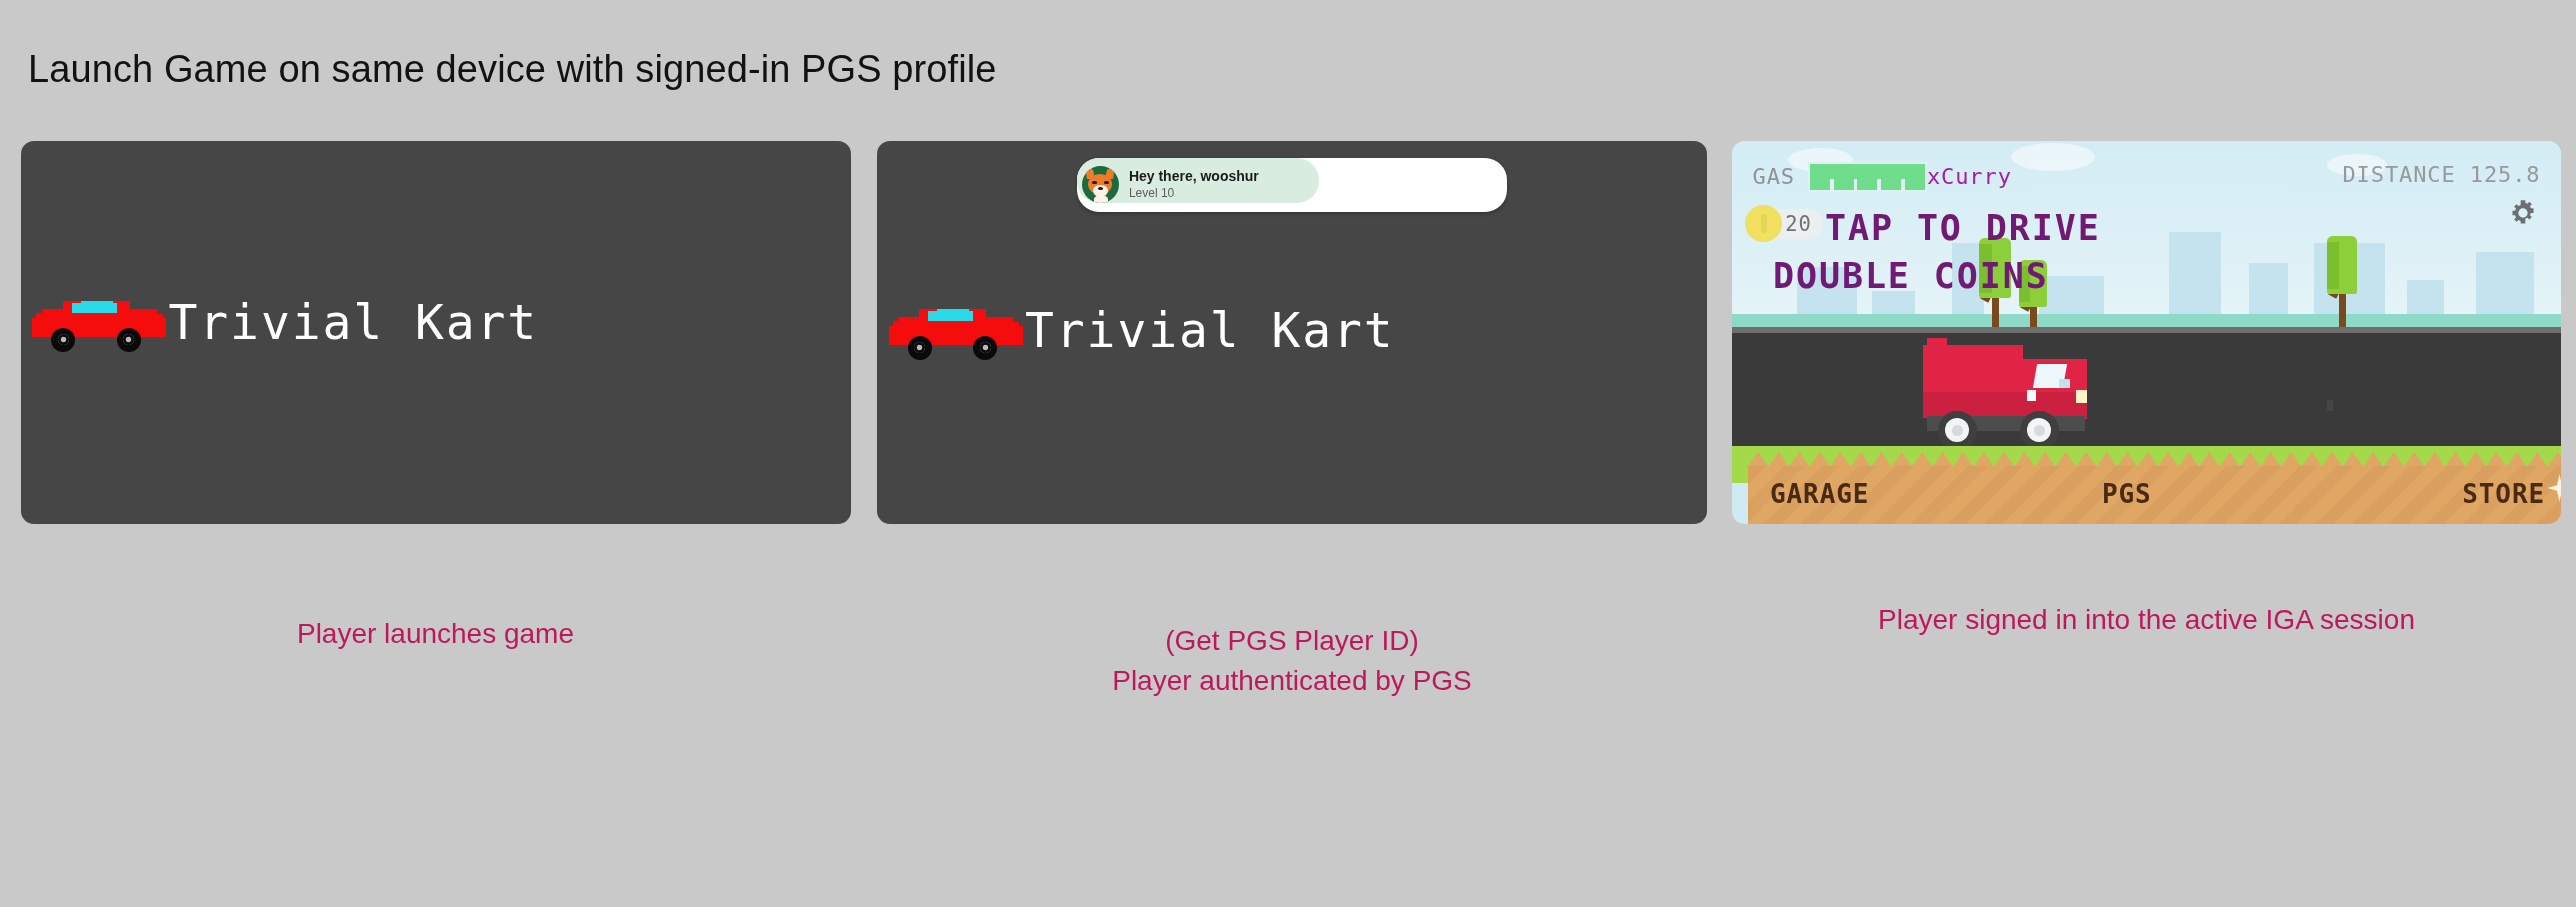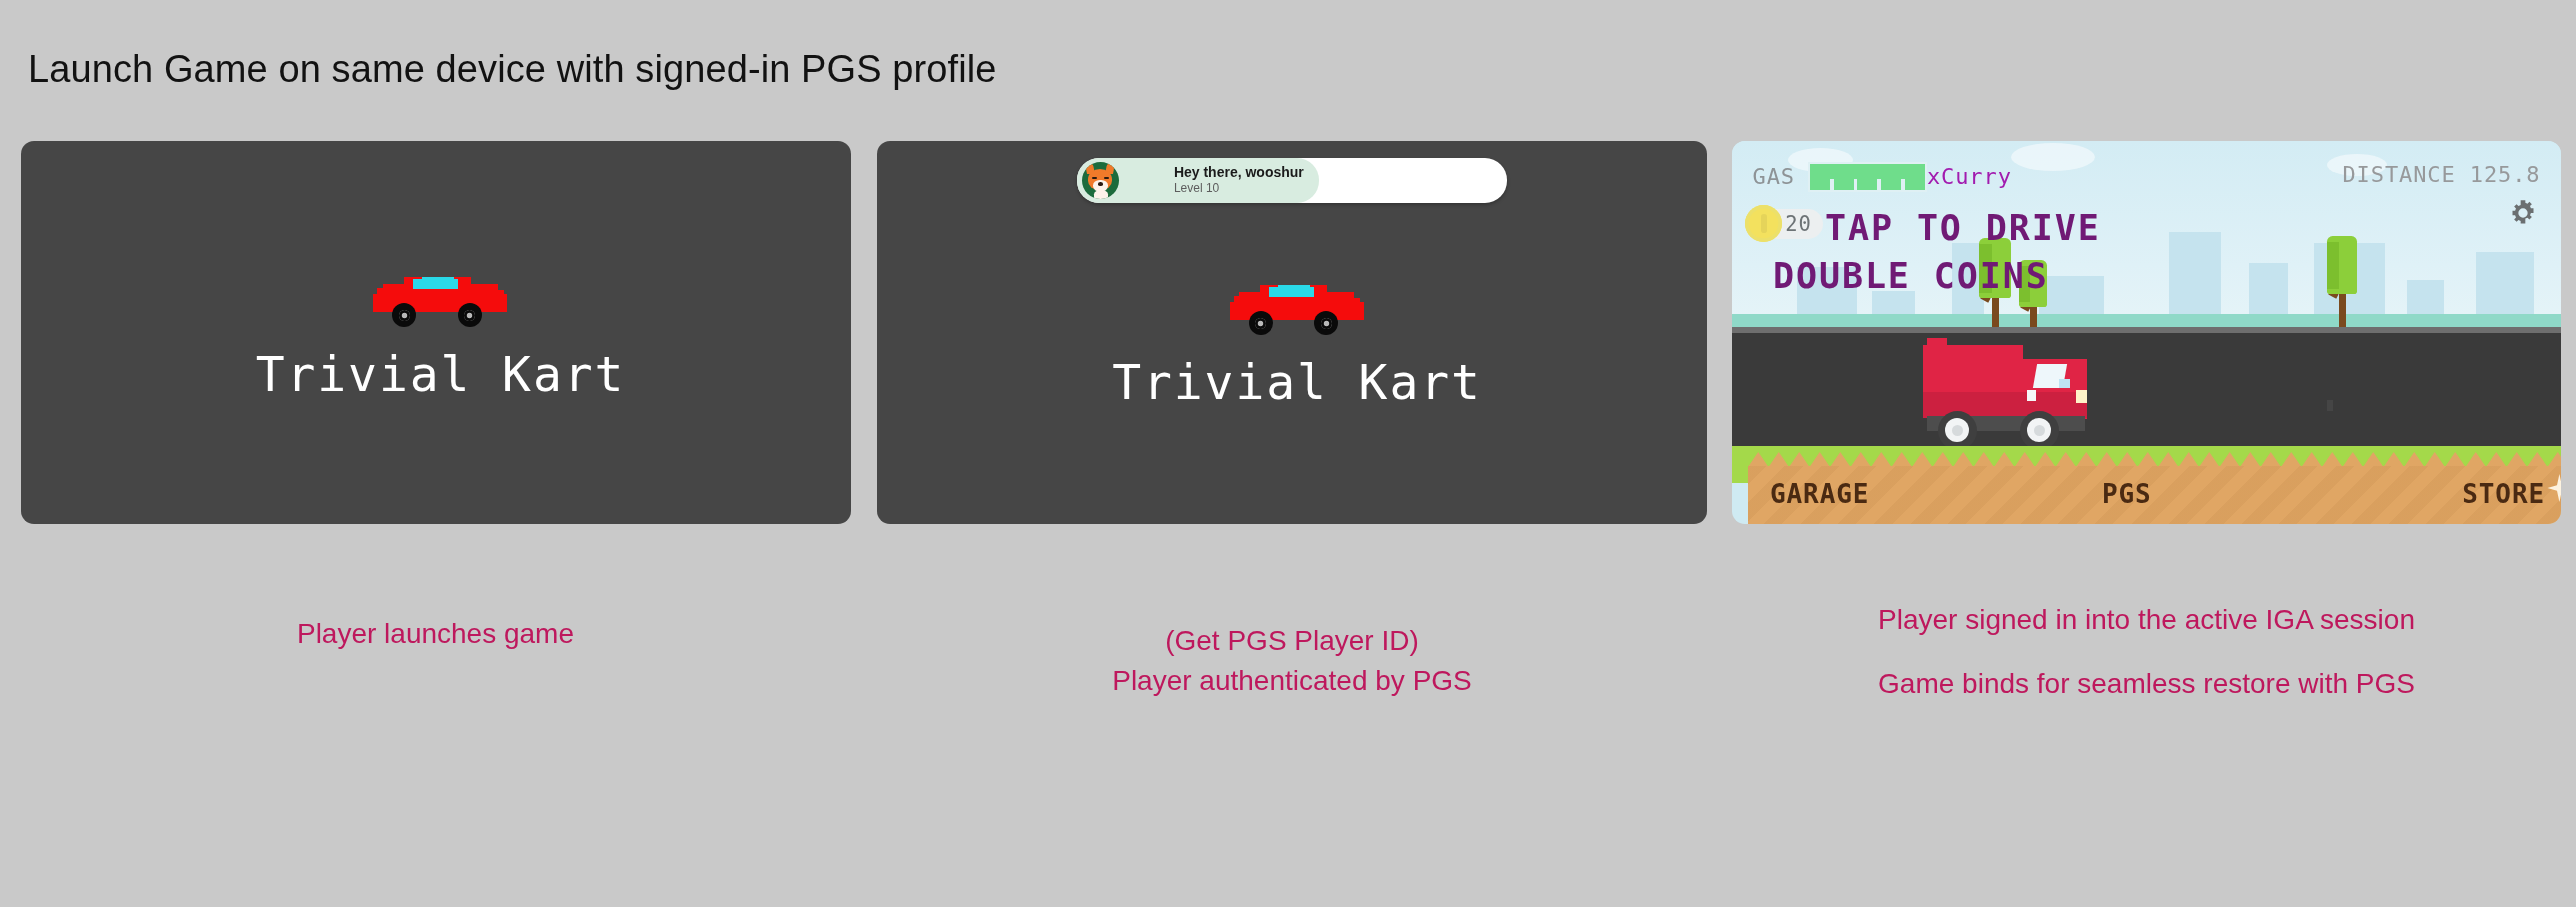--- a/index.html
+++ b/index.html
@@ -40,22 +40,22 @@
   }
   .panel-1 { left: 20.5px;   top: 141px; width: 830px;  height: 383px; background: #464646; }
   .panel-2 { left: 877px;  top: 141px; width: 830px;  height: 383px; background: #464646; }
   .panel-3 { left: 1732px; top: 141px; width: 829px;  height: 383px; background: #cfeaf2; }
 
   
   .splash {
     position: absolute;
     left: 10px; right: 0;
     display: flex;
-    flex-direction: column;
-    align-items: center;
+    flex-direction: row;
+    align-items: flex-end;
   }
   .splash-1 { top: 132px; }
   .splash-2 { top: 140px; }
 
   
   .pixel-car {
     position: relative;
     width: 138px;
     height: 52px;
   }
@@ -91,27 +91,26 @@
     font-weight: 400;
     -webkit-font-smoothing: none;
   }
 
   
   .pgs-toast {
     position: absolute;
     left: 200px;
     top: 16.7px;
     width: 430px;
-    height: 45px;
+    height: 54px;
     background: #ffffff;
     border-radius: 22px;
     display: flex;
     align-items: center;
     box-shadow: 0 1.9px 3.7px rgba(0,0,0,0.25);
-    gap: 45px;
   }
   .pgs-toast-green {
     position: absolute;
     left: 0; top: 0;
     width: 242px; height: 45px;
     background: #d8ece0;
     border-radius: 22px;
   }
   .avatar {
     position: relative;
@@ -603,15 +602,14 @@
 <div class="caption caption-1">Player launches game</div>
 
 <div class="caption caption-2">
   <div>(Get PGS Player ID)</div>
   <div>Player authenticated by PGS</div>
 </div>
 
 <div class="caption caption-3">
   <div>Player signed in into the active IGA session</div>
   <span class="cap-gap"></span>
-  <div>Game binds for seamless restore with PGS</div>
 </div>
 
 
 </body></html>

